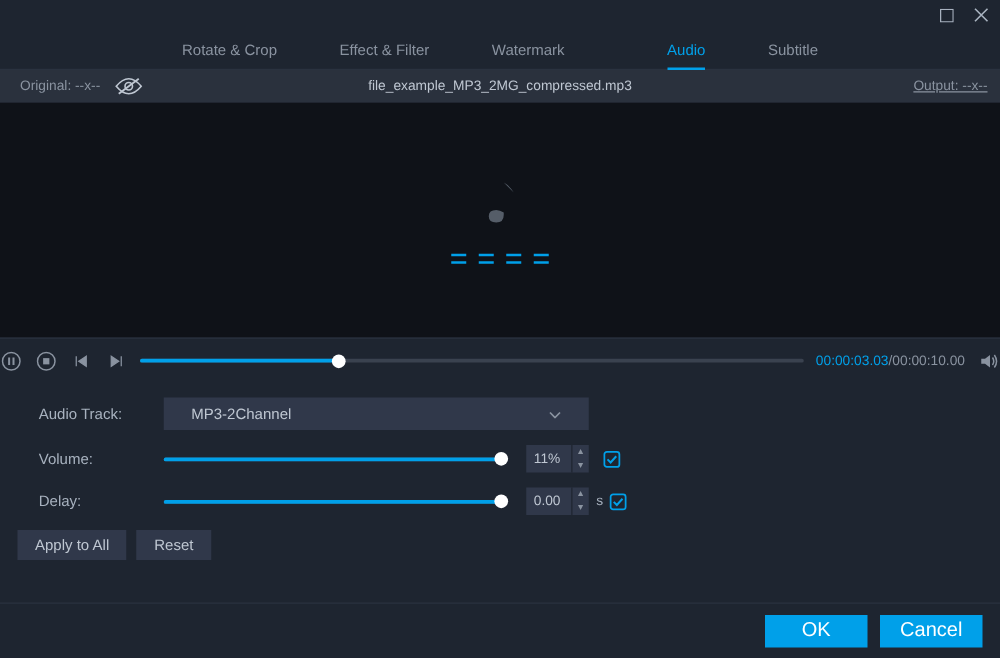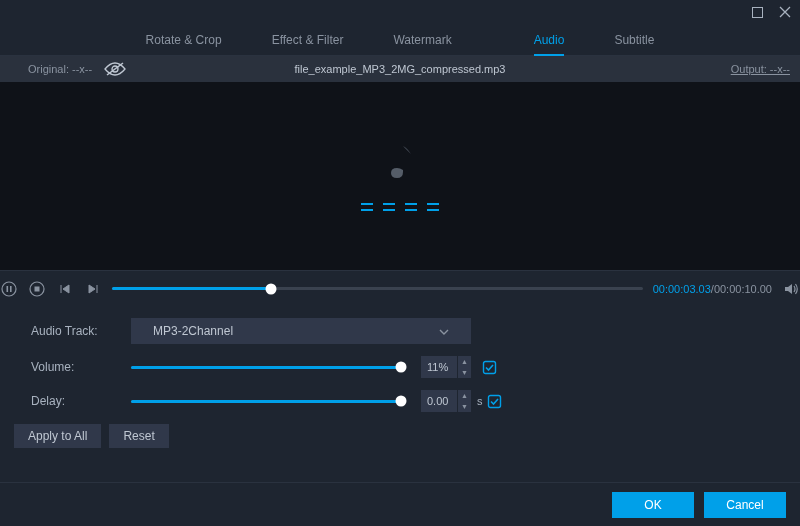--- a/index.html
+++ b/index.html
@@ -7,21 +7,21 @@
 
 .titlebar { height: 24px; display: flex; justify-content: flex-end; align-items: center; padding: 0 8px; gap: 14px; }
 .titlebar .winbtn { width: 14px; height: 14px; display: flex; align-items: center; justify-content: center; cursor: pointer; color: #a8b2bf; }
 
 .tabs { height: 32px; display: flex; align-items: center; justify-content: center; gap: 50px; border-bottom: 1px solid #2a323f; }
 .tab { padding: 8px 0; cursor: pointer; color: #8a93a0; font-size: 12px; position: relative; }
 .tab.active { color: #00a0e9; margin-left: 32px; }
 .tab.active::after { content: ""; position: absolute; left: 0; right: 0; bottom: -1px; height: 2px; background: #00a0e9; }
 
 .infobar { height: 26px; display: flex; align-items: center; background: #2a313d; font-size: 11px; color: #8a93a0; position: relative; }
-.infobar .left { display: flex; align-items: center; gap: 12px; padding-left: 28px; }
+.infobar .left { display: flex; align-items: center; gap: 12px; padding-left: 16px; }
 .infobar .center { position: absolute; left: 0; right: 0; text-align: center; pointer-events: none; color: #bfc7d2; }
 .infobar .right { margin-left: auto; padding-right: 10px; text-decoration: underline; }
 .eye-icon { width: 22px; height: 16px; display: inline-flex; align-items: center; justify-content: center; color: #bfc7d2; }
 
 .preview { height: 188px; background: #0f1218; display: flex; flex-direction: column; align-items: center; justify-content: center; gap: 16px; }
 .note-icon { color: #555d68; }
 .eq { display: flex; gap: 10px; }
 .eq span { width: 12px; height: 8px; display: inline-flex; flex-direction: column; justify-content: space-between; }
 .eq span::before, .eq span::after { content: ""; height: 2px; background: #00a0e9; display: block; }
 
@@ -47,21 +47,21 @@
 .spinner { width: 50px; height: 22px; background: #30384a; display: flex; align-items: center; margin-left: 20px; position: relative; padding: 0 16px 0 6px; color: #bfc7d2; font-size: 11px; }
 .spinner .arrows { position: absolute; right: 0; top: 0; bottom: 0; width: 14px; border-left: 1px solid #1e2530; display: flex; flex-direction: column; }
 .spinner .arrows div { flex: 1; display: flex; align-items: center; justify-content: center; cursor: pointer; color: #8a93a0; font-size: 7px; }
 .unit { margin-left: 6px; color: #a8b2bf; font-size: 11px; }
 .reset-icon { width: 16px; height: 16px; margin-left: 10px; display: inline-flex; align-items: center; justify-content: center; color: #00a0e9; cursor: pointer; }
 
 .btnrow { display: flex; gap: 8px; }
 .sbtn { height: 24px; padding: 0 14px; background: #30384a; color: #bfc7d2; display: inline-flex; align-items: center; justify-content: center; cursor: pointer; font-size: 12px; }
 
 .footer { position: absolute; bottom: 0; left: 0; right: 0; height: 44px; display: flex; align-items: center; justify-content: flex-end; gap: 10px; padding: 0 14px; border-top: 1px solid #2a323f; background: #1e2530; }
-.pbtn { width: 82px; height: 26px; background: #00a0e9; color: #fff; display: inline-flex; align-items: center; justify-content: center; cursor: pointer; font-size: 12px; }
+.pbtn { width: 82px; height: 26px; background: #00a0e9; color: #fff; display: inline-flex; align-items: center; justify-content: center; cursor: pointer; font-size: 16px; }
 .pbtn.secondary { background: #00a0e9; }
 </style>
 </head>
 <body>
 
 <div class="titlebar">
   <span class="winbtn">
     <svg width="11" height="11" viewBox="0 0 11 11">
         <rect x="0.5" y="0.5" width="10" height="10" fill="none" stroke="currentColor" stroke-width="1"></rect>
       </svg>

